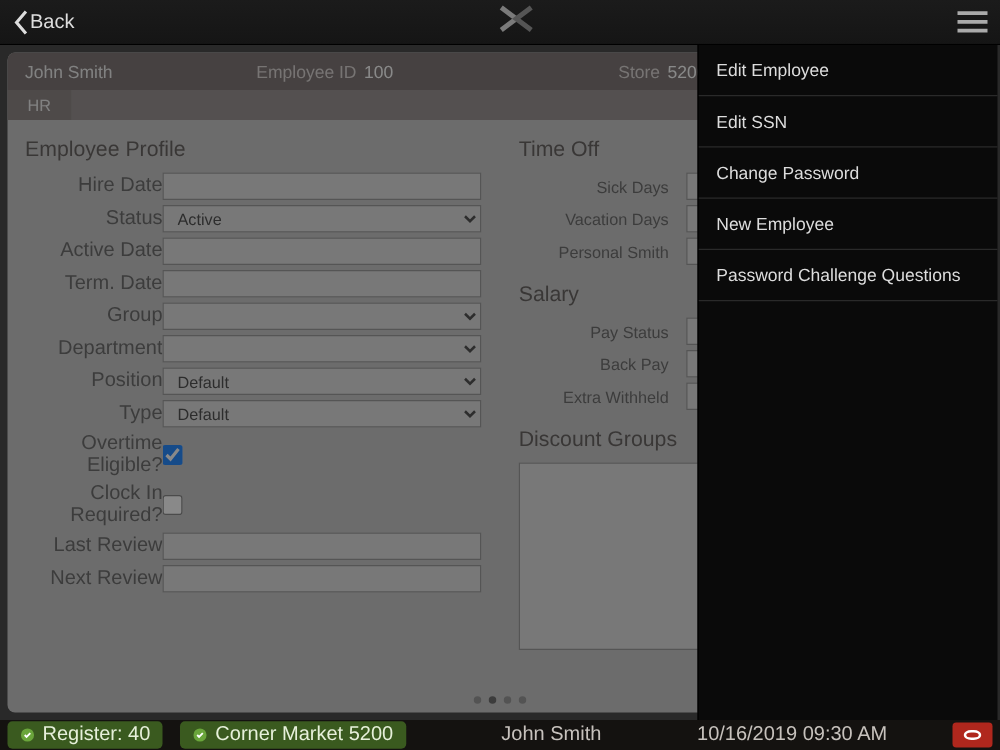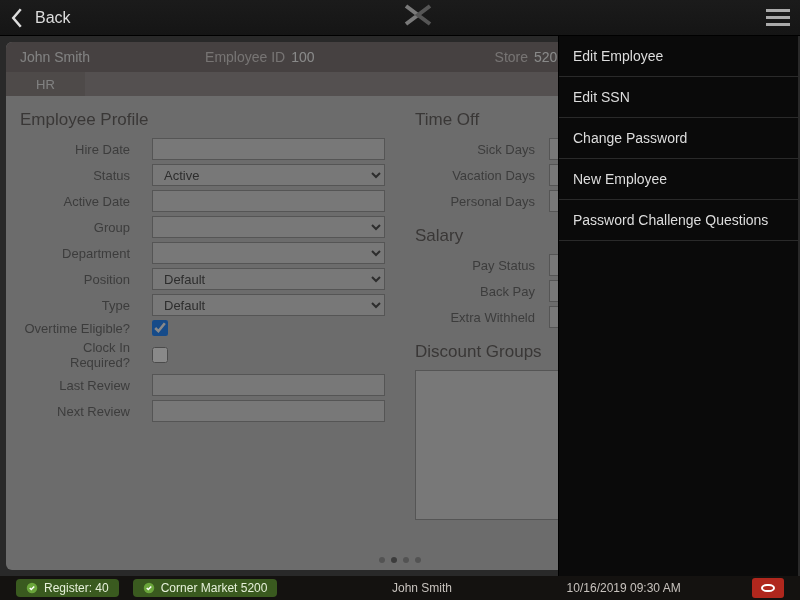--- a/index.html
+++ b/index.html
@@ -10,21 +10,21 @@
   .topbar {
     height: 36px;
     background: linear-gradient(#1b1b1b, #151515);
     display: flex;
     align-items: center;
     justify-content: space-between;
     padding: 0 10px;
     border-bottom: 1px solid #000;
   }
   .back {
-    display: flex; align-items: center; gap: 11px;
+    display: flex; align-items: center; gap: 0;
     color: #ddd; font-size: 16px; cursor: pointer;
   }
   .back svg { width: 14px; height: 20px; }
   .logo { color: #7a7a7a; font-size: 20px; font-weight: bold; letter-spacing: -2px;}
   .hamburger { cursor: pointer; }
   .hamburger div { width: 24px; height: 3px; background: #aaa; margin: 4px 0; }
 
   
   .content-wrap {
     position: relative;
@@ -59,31 +59,31 @@
   }
   .emp-header .pair { display: flex; gap: 6px; }
   .emp-header .pair .k { color: #d7d0cf; }
   .emp-header .pair .v { color: #fff; }
   .tabbar {
     background: #8a8280;
     height: 24px;
     display: flex; align-items: center;
     color: #eee; font-size: 13px;
   }
-  .tabbar .tab { padding: 0 30px; height: 100%; display: flex; align-items: center; background: #7c7472;}
+  .tabbar .tab { padding: 0 16px; height: 100%; display: flex; align-items: center; background: #7c7472;}
   .form-area {
     padding: 10px 14px 0 14px;
     display: flex;
     gap: 30px;
     height: calc(100% - 30px - 24px - 20px);
   }
   .col { flex: 1; }
   .section-title { font-size: 17px; color: #4f4a48; margin: 4px 0 8px; font-weight: 400;}
   .row { display: flex; align-items: center; margin-bottom: 4px; }
-  .row label { width: 110px; text-align: right; font-size: 13px; color: #555; margin-right: 22px; }
+  .row label { width: 110px; text-align: right; font-size: 16px; color: #555; margin-right: 0; }
   .row .right-label { width: 120px; text-align: right; font-size: 13px; color: #555; margin-right: 14px;}
   .row input[type=text], .row select {
     flex: 1;
     height: 22px;
     border: 1px solid #8d8d8d;
     background: #d9d9d9;
     font-size: 13px;
     padding: 0 7px;
     color: #333;
   }
@@ -123,22 +123,22 @@
     cursor: pointer;
   }
 
   
   .statusbar {
     height: 24px;
     background: #141210;
     display: flex;
     align-items: center;
     color: #c7c2bd;
-    font-size: 12px;
-    padding: 0 16px;
+    font-size: 16px;
+    padding: 0 6px;
     gap: 14px;
   }
   .pill {
     background: #3a5a1f;
     border-radius: 4px;
     padding: 2px 10px;
     display: flex; align-items: center; gap: 6px;
     color: #e6f0da;
   }
   .pill svg { width: 12px; height: 12px; }
@@ -209,20 +209,24 @@
         <div class="row">
             <label>Status</label>
           <select><option>Active</option></select>
           </div>
 
         <div class="row">
             <label>Active Date</label>
           <input type="text" value="" style="">
           </div>
 
+        <div class="row">
+            <label>Term. Date</label>
+          <input type="text" value="" style="">
+          </div>
 
         <div class="row">
             <label>Group</label>
           <select><option></option></select>
           </div>
 
         <div class="row">
             <label>Department</label>
           <select><option></option></select>
           </div>
@@ -263,21 +267,21 @@
         <div class="section-title">Time Off</div>
         <div class="row">
             <label class="right-label">Sick Days</label>
           <input class="short" style="flex: 1 1 0%;" type="text" value="">
           </div>
         <div class="row">
             <label class="right-label">Vacation Days</label>
           <input style="flex: 1 1 0%;" type="text" value="">
           </div>
         <div class="row">
-            <label class="right-label">Personal Days</label>
+            <label class="right-label">Personal Smith</label>
           <input style="flex: 1 1 0%;" type="text" value="">
           </div>
 
         <div class="section-title" style="margin-top:14px">Salary</div>
         <div class="row">
             <label class="right-label">Pay Status</label>
           <input style="flex: 1 1 0%;" type="text" value="">
           </div>
         <div class="row">
             <label class="right-label">Back Pay</label>

